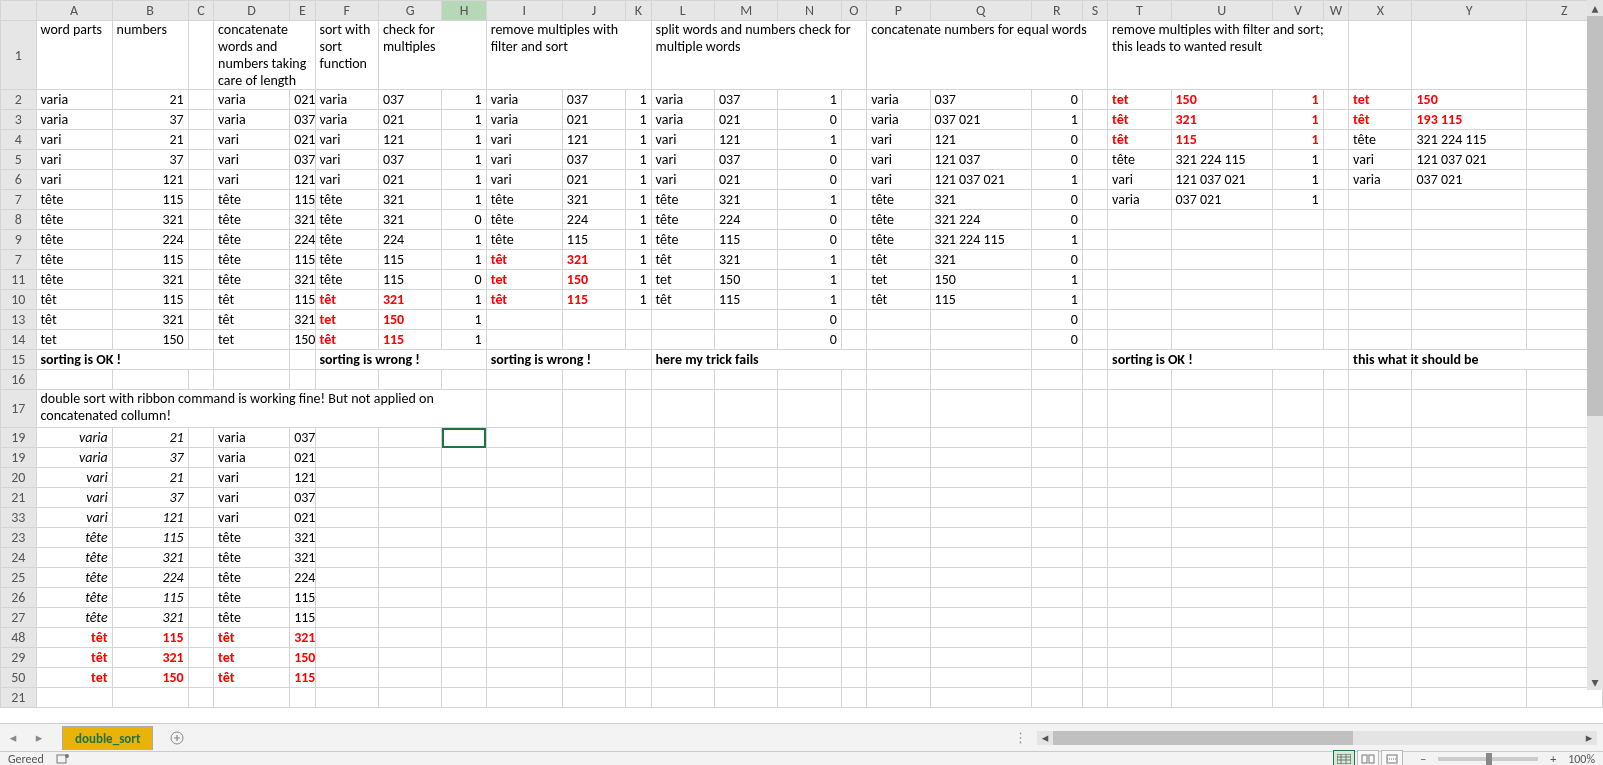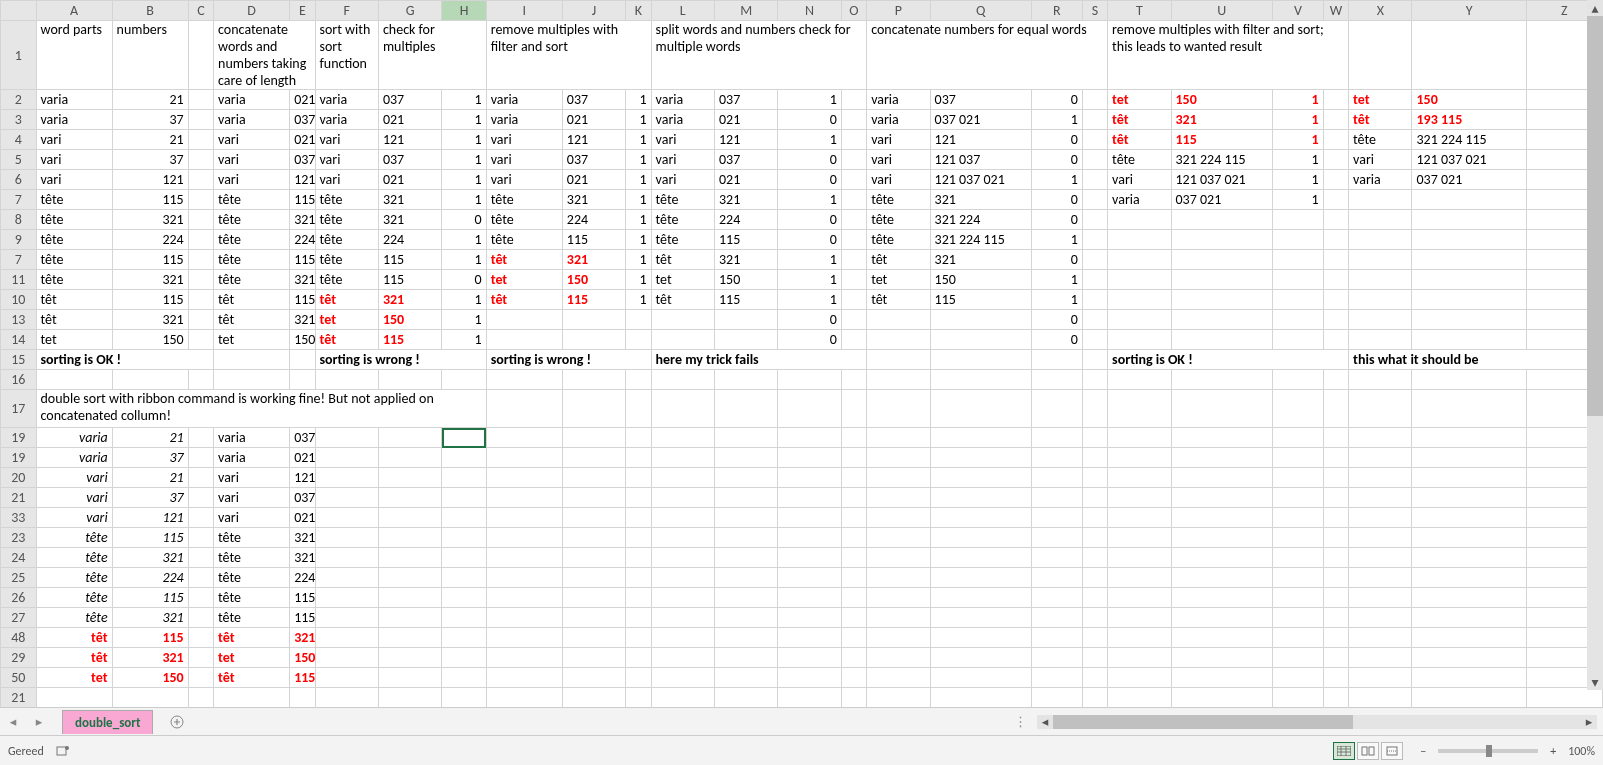--- a/index.html
+++ b/index.html
@@ -16,30 +16,30 @@
   .bold { font-weight:bold; }
   .ital { font-style:italic; }
   .num { text-align:right; }
   .lft { text-align:left; }
   .selected-col { background:#b7d8b7 !important; }
   .active-cell { outline:2px solid #217346; outline-offset:-2px; }
   
   
   .tabbar { display:flex; align-items:center; height:28px; border-top:1px solid #ccc; background:#f3f3f3; font-size:13px; }
   .tabbar .navbtn { width:18px; height:18px; display:flex; align-items:center; justify-content:center; color:#888; margin:0 4px; cursor:pointer; }
-  .tabbar .tab { padding:4px 12px; background:#f9a8d4; border:1px solid #aaa; border-bottom:none; color:#217346; font-weight:bold; cursor:pointer; margin-left:10px;}
+  .tabbar .tab { padding:4px 12px; background:#eab308; border:1px solid #aaa; border-bottom:none; color:#217346; font-weight:bold; cursor:pointer; margin-left:10px;}
   .tabbar .addtab { width:24px; height:24px; border-radius:50%; display:flex; align-items:center; justify-content:center; margin-left:12px; cursor:pointer; color:#666;}
   .tabbar .spacer { flex:1; }
   .tabbar .hscroll { width:560px; height:14px; background:#f3f3f3; display:flex; align-items:center; margin-right:6px;}
   .hscroll .track { flex:1; height:14px; background:#e4e4e4; position:relative; }
   .hscroll .thumb { position:absolute; left:0; width:300px; height:14px; background:#c0c0c0; }
   .hscroll .arrow { width:16px; height:14px; background:#e4e4e4; display:flex; align-items:center; justify-content:center; color:#555; cursor:pointer;}
   
   
-  .status { display:flex; align-items:center; height:30px; border-top:1px solid #ccc; background:#f3f3f3; font-size:12px; color:#555; }
+  .status { display:flex; align-items:center; height:14px; border-top:1px solid #ccc; background:#f3f3f3; font-size:12px; color:#555; }
   .status .txt { padding:0 8px; }
   .status .icon { width:16px; height:16px; margin:0 3px; display:flex; align-items:center; justify-content:center; cursor:pointer;}
   .status .spacer { flex:1; }
   .zoom-slider { width:100px; height:4px; background:#ccc; position:relative; margin:0 8px; }
   .zoom-slider .knob { position:absolute; left:48px; top:-4px; width:6px; height:12px; background:#888; }
   .viewbtn { border:1px solid #bbb; width:22px; height:18px; margin:0 1px; display:flex; align-items:center; justify-content:center; cursor:pointer; background:#f9f9f9;}
   .viewbtn.active{ background:#d8e8d8; border-color:#217346;}
   
   
   .vscroll { position:absolute; right:0; top:0; width:16px; background:#f3f3f3; display:flex; flex-direction:column; }

